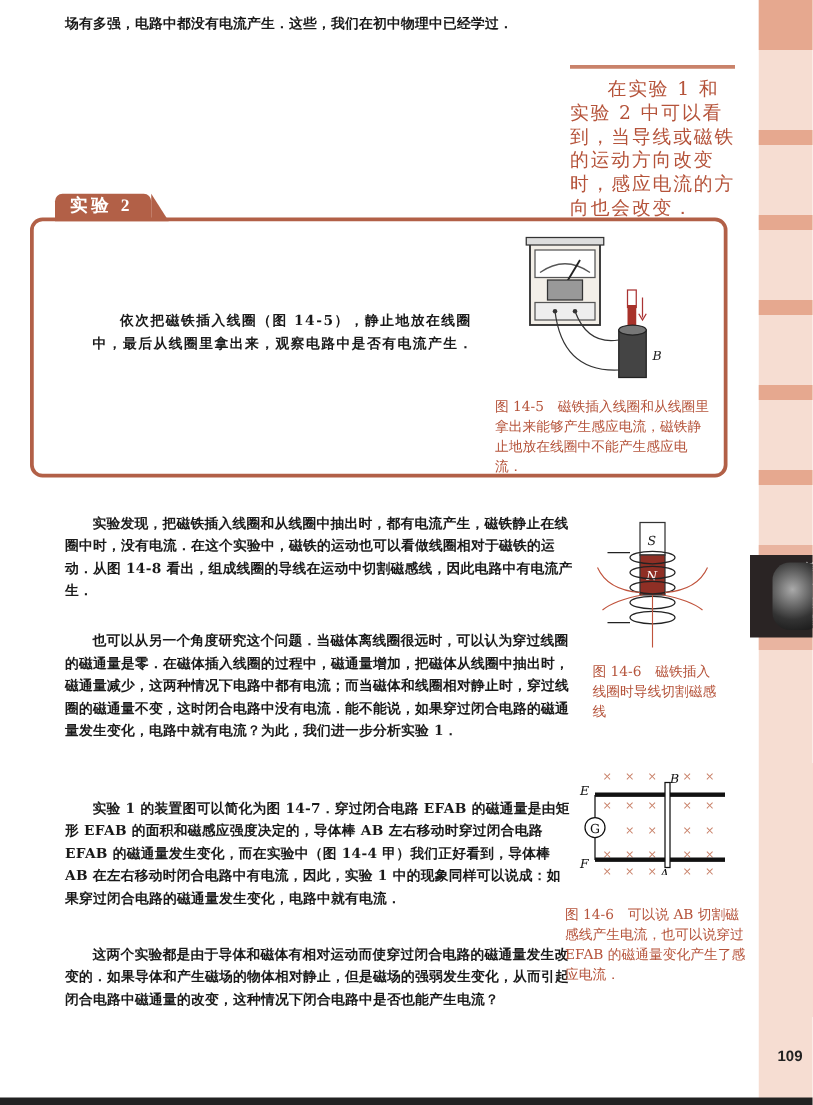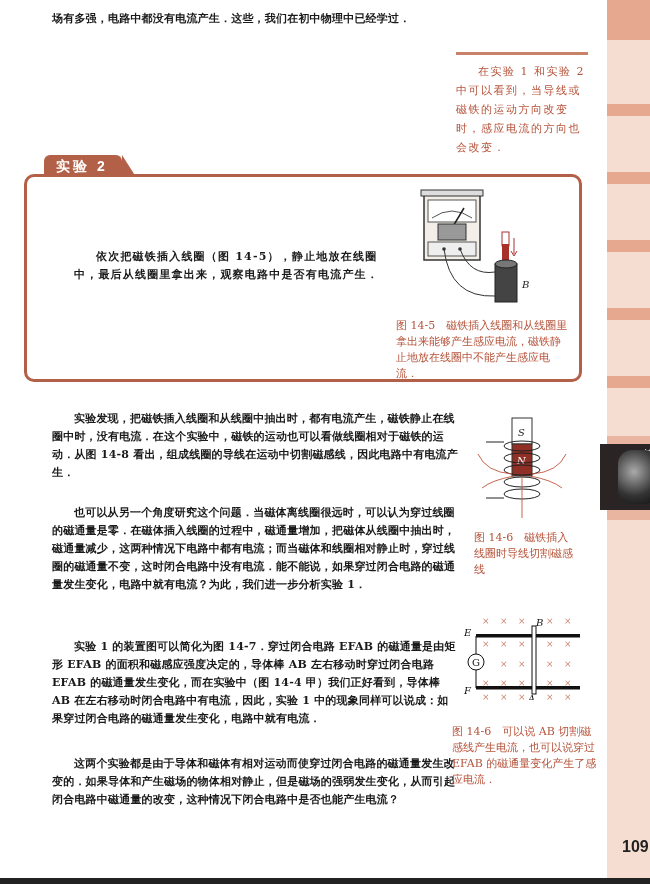--- a/index.html
+++ b/index.html
@@ -3,30 +3,30 @@
 <meta charset="utf-8">
 <style>
   html, body { margin:0; padding:0; }
   body { width:650px; height:884px; background:#fff; position:relative; overflow:hidden;
          font-family:"DejaVu Serif","Liberation Serif",serif; color:#1a1a1a; }
   .edge { position:absolute; left:607px; top:0; width:43px; height:884px; background:#f6ddd2; }
   .edge-band { position:absolute; left:0; width:43px; background:#e6a88f; }
   .chapter-tab { position:absolute; left:600px; top:444px; width:50px; height:66px; background:#2a2424; overflow:hidden; }
   .chapter-tab .label { position:absolute; left:3px; top:4px; width:14px; color:#fff; font-size:11px; line-height:14px;margin-left:40px; }
   .chapter-tab .deco { position:absolute; left:18px; top:6px; width:40px; height:54px; border-radius:14px; background:radial-gradient(circle at 40% 40%,#aaa,#333 60%,#111); }
-  .page-num { position:absolute; left:622px; top:838px; font-family:"Liberation Sans",sans-serif; font-weight:bold; font-size:16px; color:#222; }
+  .page-num { position:absolute; left:622px; top:838px; font-family:"Liberation Sans",sans-serif; font-weight:bold; font-size:12px; color:#222; }
   .bottom-bar { position:absolute; left:0; top:878px; width:650px; height:6px; background:#222; }
 
   .p { position:absolute; font-size:11px; line-height:18px; letter-spacing:0.2px; margin:0;font-weight:bold; }
   .indent { text-indent:2em; }
-  .side { position:absolute; color:#b5533a; font-size:11px; line-height:19px; }
+  .side { position:absolute; color:#b5533a; font-size:15px; line-height:19px; }
   .side-rule { position:absolute; left:456px; top:52px; width:132px; height:3px; background:#c9826a; }
 
   .exp-box { position:absolute; left:24px; top:174px; width:558px; height:208px; border:3px solid #b26047; border-radius:10px; box-sizing:border-box; }
-  .exp-tab { position:absolute; left:44px; top:155px; height:22px; padding:0 14px 0 12px; background:#b26047; color:#fff; font-family:Liberation Sans, sans-serif; font-weight:bold; font-size:14px; line-height:22px; border-radius:6px 6px 0 0; letter-spacing:3px; }
+  .exp-tab { position:absolute; left:44px; top:155px; height:22px; padding:0 14px 0 12px; background:#b26047; color:#fff; font-family:Liberation Serif, serif; font-weight:bold; font-size:14px; line-height:22px; border-radius:6px 6px 0 0; letter-spacing:3px; }
   .exp-tab::after { content:""; position:absolute; right:-14px; top:0; border-left:14px solid #b26047; border-top:22px solid transparent; }
   .caption { position:absolute; color:#b5533a; font-size:11px; line-height:16px; }
   .fig { position:absolute; }
 </style>
 </head>
 <body>
 
 <div class="edge">
   <div class="edge-band" style="top:0;height:40px"></div>
   <div class="edge-band" style="top:104px;height:12px"></div>

